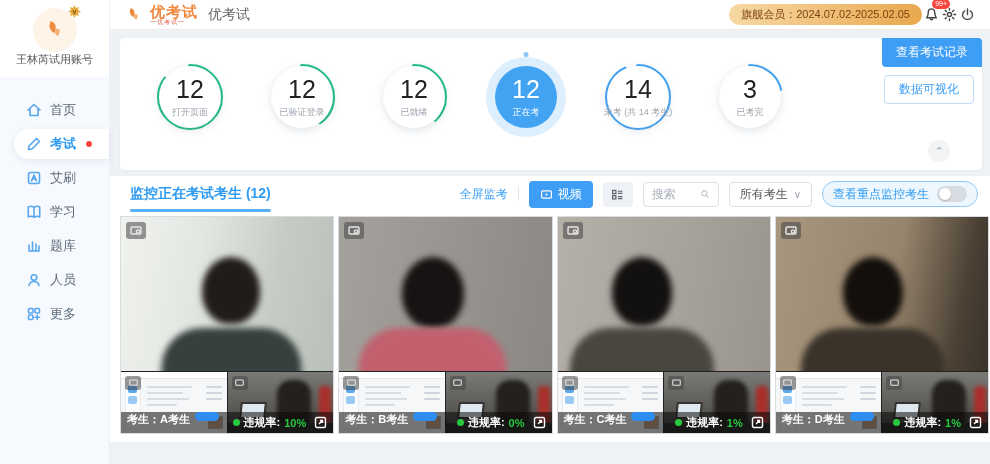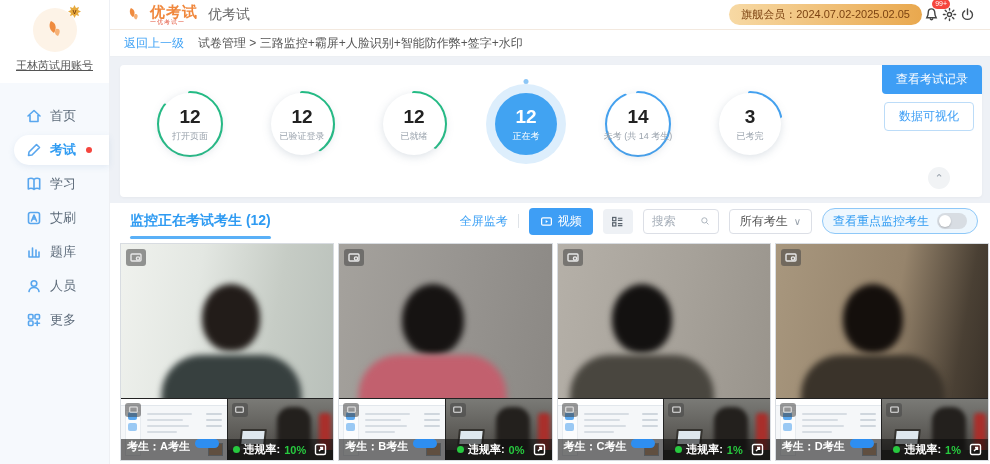--- a/index.html
+++ b/index.html
@@ -5,21 +5,21 @@
   * { margin:0; padding:0; box-sizing:border-box; }
   html,body { width:990px; height:464px; overflow:hidden; }
   body { font-family:"Liberation Sans","DejaVu Sans",sans-serif; font-size:12px; color:#333; background:#eef1f6; }
   .app { display:flex; width:990px; height:464px; }
 
   
   .sidebar { width:110px; background:#f6f9fd; border-right:1px solid #eef0f4; display:flex; flex-direction:column; flex-shrink:0; }
   .profile { background:#fff; padding:8px 0 10px; text-align:center; }
   .avatar { position:relative; width:44px; height:44px; margin:0 auto; background:#fdf3e7; border-radius:50%; display:flex; align-items:center; justify-content:center; }
   .crown { position:absolute; top:-3px; right:-4px; }
-  .profile-name { margin-top:6px; font-size:11px; color:#555;text-decoration:underline; }
+  .profile-name { font-size:11px; color:#555; }
   .nav { padding-top:14px; }
   .nav-item { position:relative; display:flex; align-items:center; gap:8px; height:30px; margin:4px 0 4px 14px; padding-left:12px; color:#5d6b7a; cursor:pointer; }
   .nav-item .lbl { font-size:13px; }
   .nav-item.active { background:#fff; border-radius:16px 0 0 16px; box-shadow:0 2px 6px rgba(90,130,180,.12); color:#2f9bf2; font-weight:bold; }
   .nav-item svg { width:16px; height:16px; stroke:#58a6ee; fill:none; stroke-width:1.6; stroke-linecap:round; stroke-linejoin:round; }
   .red-dot { width:6px; height:6px; border-radius:50%; background:#f5453d; margin-left:2px; }
 
   
   .main { flex:1; display:flex; flex-direction:column; min-width:0; }
 
@@ -42,21 +42,21 @@
   .content { flex:1; overflow:hidden; }
 
   
   .stats-panel { position:relative; background:#fff; border-radius:4px; margin:8px 8px 6px 10px; height:132px; box-shadow:0 1px 3px rgba(0,0,0,.04); }
   .circles { position:absolute; left:22px; top:14px; display:flex; gap:16px; }
   .stat { width:96px; text-align:center; position:relative; height:104px; }
   .ring-wrap { position:relative; width:74px; height:74px; margin:8px auto 0; }
   .ring-wrap svg { position:absolute; inset:0; transform:rotate(-90deg); }
   .ring-fg { fill:none; stroke-width:4; stroke-linecap:round; }
   .stat-inner { position:absolute; left:6px; top:6px; width:62px; height:62px; border-radius:50%; background:#fff; box-shadow:0 2px 8px rgba(120,140,160,.25); display:flex; flex-direction:column; align-items:center; justify-content:center; }
-  .stat-val { font-size:19px; font-weight:bold; color:#222; }
+  .stat-val { font-size:25px; font-weight:normal; color:#222; }
   .stat-lbl { font-size:9px; color:#9aa3ad; margin-top:2px; white-space:nowrap; }
   .stat--active .stat-inner { background:#41a3f2; box-shadow:0 0 0 9px #ddeefc; }
   .stat--active .stat-val, .stat--active .stat-lbl { color:#fff; }
   .halo-dot { position:absolute; left:50%; top:-8px; transform:translateX(-50%); width:5px; height:5px; border-radius:50%; background:#8cc6f6; }
   .stat-actions { position:absolute; right:0; top:0; display:flex; flex-direction:column; gap:8px; align-items:flex-end; }
   .btn-primary { background:#3e9ef5; color:#fff; border:none; font-size:12px; padding:6px 14px; border-radius:0 4px 0 4px; cursor:pointer; }
   .btn-outline { background:#fff; color:#3e9ef5; border:1px solid #bcdcf8; font-size:12px; padding:5px 14px; border-radius:4px; margin-right:8px; cursor:pointer; }
   .collapse-btn { position:absolute; right:32px; bottom:8px; width:22px; height:22px; border-radius:50%; background:#f1f3f5; border:none; color:#9aa3ad; cursor:pointer; font-size:11px; line-height:1; }
 
   
@@ -151,30 +151,30 @@
       </div>
       <div class="nav-item active">
         <svg viewBox="0 0 16 16">
             <path d="M10.5 2.5 L13.5 5.5 L6 13 L2.5 13.5 L3 10 Z"></path>
           </svg>
         <span class="lbl">考试</span>
         <span class="red-dot"></span>
       </div>
       <div class="nav-item">
         <svg viewBox="0 0 16 16">
-            <path d="M8 3.5 C6.5 2.2 3.8 2.2 2.3 3 V13 C3.8 12.2 6.5 12.2 8 13.4 C9.5 12.2 12.2 12.2 13.7 13 V3 C12.2 2.2 9.5 2.2 8 3.5 V13.2"></path>
-          </svg>
-        <span class="lbl">学习</span>
-      </div>
-      <div class="nav-item">
-        <svg viewBox="0 0 16 16">
             <rect x="2.5" y="2.5" width="11" height="11" rx="2"></rect>
             <path d="M5.5 11 L8 5 L10.5 11 M6.5 9 H9.5"></path>
           </svg>
         <span class="lbl">艾刷</span>
+      </div>
+      <div class="nav-item">
+        <svg viewBox="0 0 16 16">
+            <path d="M8 3.5 C6.5 2.2 3.8 2.2 2.3 3 V13 C3.8 12.2 6.5 12.2 8 13.4 C9.5 12.2 12.2 12.2 13.7 13 V3 C12.2 2.2 9.5 2.2 8 3.5 V13.2"></path>
+          </svg>
+        <span class="lbl">学习</span>
       </div>
       <div class="nav-item">
         <svg viewBox="0 0 16 16">
             <path d="M3 13 V7 M3 13 H13 M6.5 13 V4 M10 13 V6 M13 13 V8"></path>
           </svg>
         <span class="lbl">题库</span>
       </div>
       <div class="nav-item">
         <svg viewBox="0 0 16 16">
             <circle cx="8" cy="5.5" r="2.8"></circle>
@@ -224,24 +224,20 @@
         </span>
         <span class="icon-btn">
           <svg viewBox="0 0 16 16">
               <path d="M8 2 V8"></path>
               <path d="M5 4.2 C3.5 5.2 2.7 6.6 2.7 8.3 C2.7 11 5 13.2 8 13.2 C11 13.2 13.3 11 13.3 8.3 C13.3 6.6 12.5 5.2 11 4.2"></path>
             </svg>
         </span>
       </div>
     </header>
 
-    <div class="breadcrumb">
-      <span class="back-link">返回上一级</span>
-      <span class="crumb-path">试卷管理 &gt; 三路监控+霸屏+人脸识别+智能防作弊+签字+水印</span>
-    </div>
 
     <div class="content">
 
       <section class="stats-panel">
         <div class="circles">
           <div class="stat">
             <div class="ring-wrap">
               <svg viewBox="0 0 74 74">
                   <circle class="ring-fg" cx="37" cy="37" r="31" stroke-dasharray="165.56193284418208 194.77874452256717" style="stroke: rgb(31, 190, 131);"></circle>
                 </svg>

